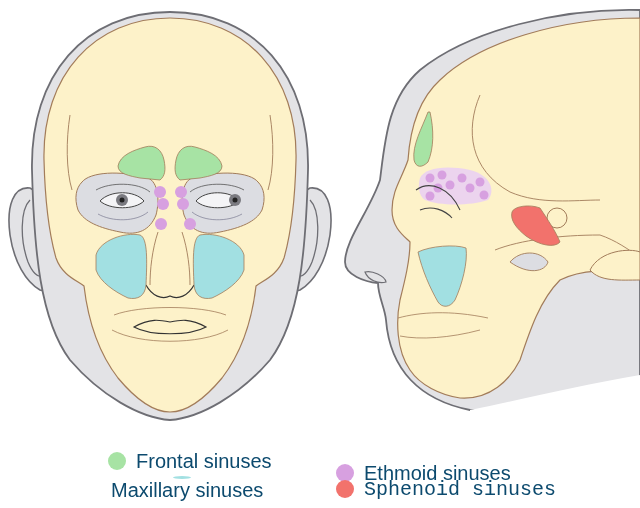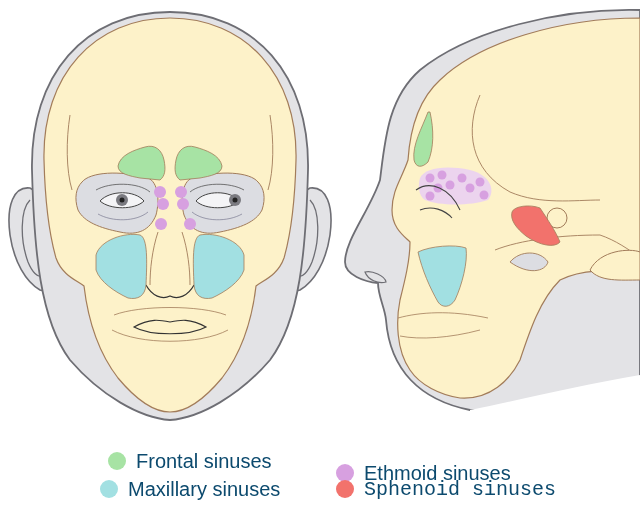--- a/index.html
+++ b/index.html
@@ -105,21 +105,21 @@
       <path d="M398 318 C420 312 450 310 488 318 M400 336 C420 340 450 338 480 330" fill="none" stroke="#a27c5a" stroke-width="0.8"></path>
     </g>
   </svg>
 </div>
 
 <div id="legend">
   <div class="legend-item" style="left:108px; top:4px;">
     <span class="swatch" style="background:#a7e3a4"></span>
     <span class="legend-label">Frontal sinuses</span>
   </div>
-  <div class="legend-item" style="left:100px; top:32px;">
+  <div class="legend-item" style="left:111px; top:32px;flex-direction:column;">
     <span class="swatch" style="background:#a2e0e2"></span>
     <span class="legend-label">Maxillary sinuses</span>
   </div>
   <div class="legend-item" style="left:336px; top:16px;">
     <span class="swatch" style="background:#d7a0e0"></span>
     <span class="legend-label">Ethmoid sinuses</span>
   </div>
   <div class="legend-item" style="left:336px; top:32px;font-family:Liberation Mono, monospace;">
     <span class="swatch" style="background:#f2726c"></span>
     <span class="legend-label">Sphenoid sinuses</span>

